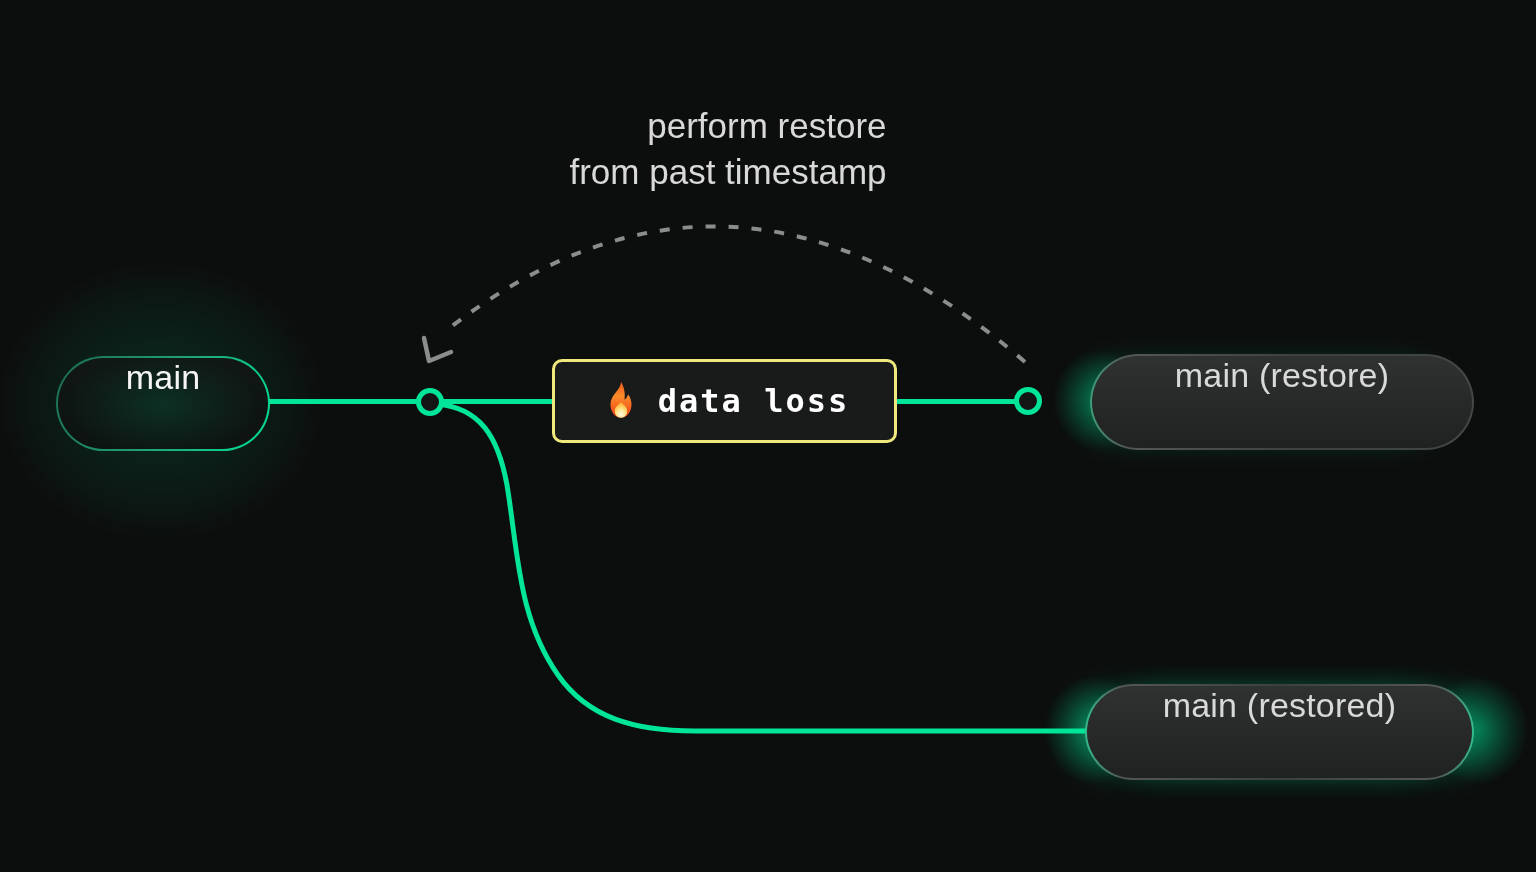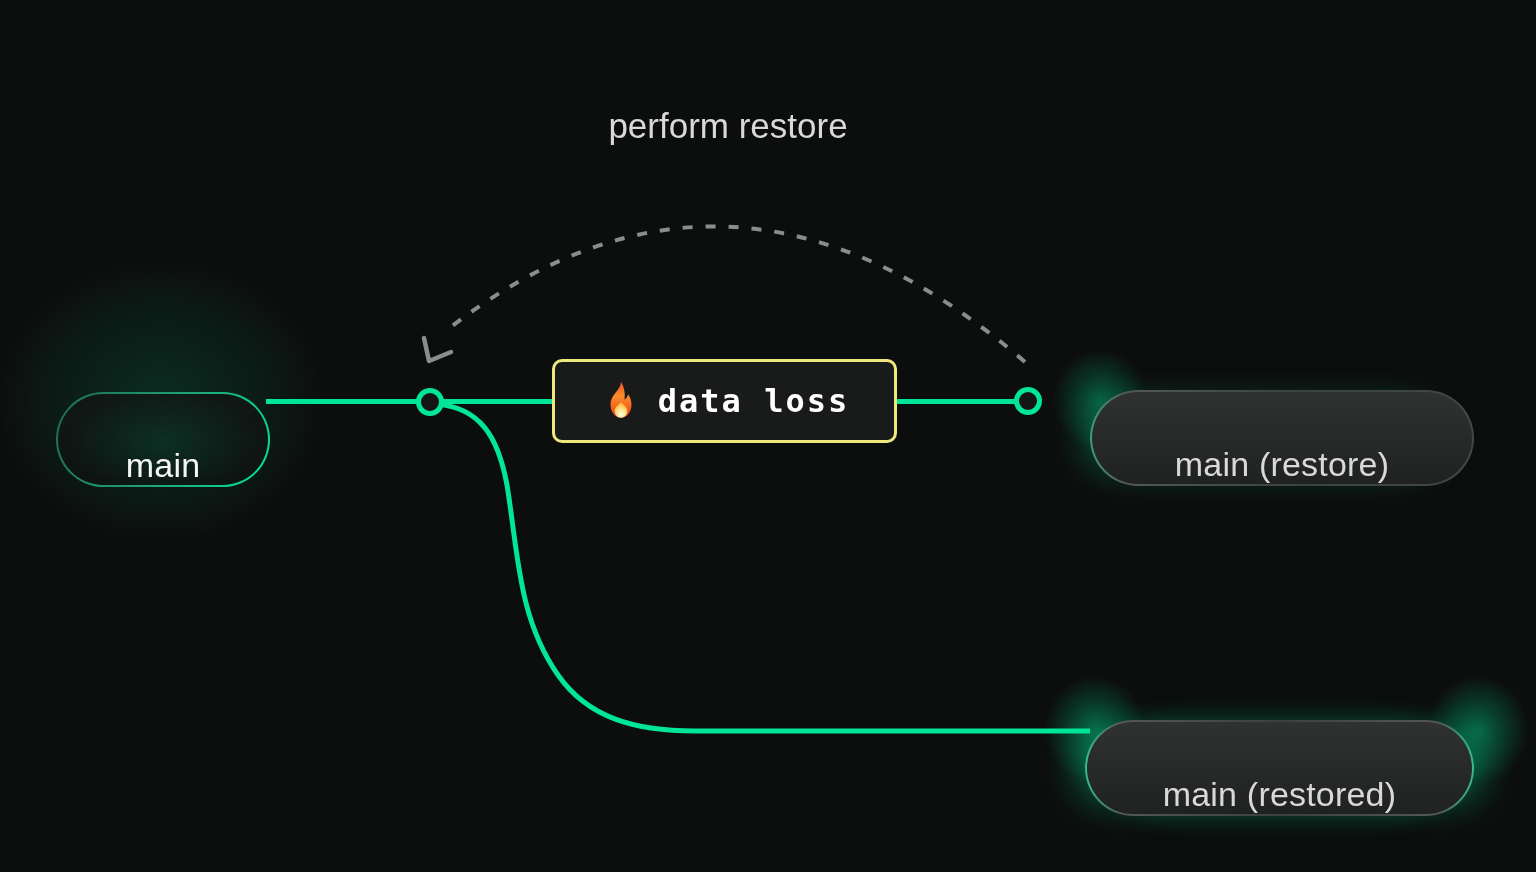--- a/index.html
+++ b/index.html
@@ -32,26 +32,25 @@
     background: radial-gradient(closest-side, rgba(0,229,153,0.40), rgba(0,229,153,0) 72%);
   }
   
   svg.wires {
     position: absolute; left: 0; top: 0; z-index: 1;
     pointer-events: none;
   }
   
   .pill {
     position: absolute; z-index: 2;
-    display: flex; align-items: flex-end; justify-content: center;
+    display: flex; align-items: flex-start; justify-content: center;
     border-radius: 60px;
     border: 2px solid transparent;
     font-size: 34px;
     letter-spacing: 0.2px;
-    margin-top: 36px;
   }
   .pill-main {
     left: 56px; top: 356px; width: 210px; height: 91px;
     color: #f4f5f4;
     background:
       radial-gradient(ellipse 130px 70px at 50% 52%, rgba(0,229,153,0.13), rgba(0,229,153,0) 75%) padding-box,
       linear-gradient(180deg, #101714, #0d1310) padding-box,
       linear-gradient(115deg, #1c6b4f 0%, #1fa778 55%, #00e599 100%) border-box;
   }
   .pill-gray {
@@ -157,15 +156,16 @@
         </radialGradient>
       </defs>
       <path d="M16 1.5 C15.5 6 12.8 8.3 10.8 11 C8.9 13.6 8 16 8 18.6 C8 24.4 11.6 28.8 16 28.8 C20.4 28.8 24 24.4 24 18.6 C24 15.8 22.9 13.1 21.4 10.9 C20.9 12.9 20 14.2 18.6 14.9 C19.5 10.5 18.3 5 16 1.5 Z" fill="url(#fg)"></path>
       <path d="M16 28.8 C13.2 28.8 11.2 26.4 11.2 23.7 C11.2 21 13.3 19.4 16 17 C18.7 19.4 20.8 21 20.8 23.7 C20.8 26.4 18.8 28.8 16 28.8 Z" fill="url(#fy)"></path>
     </svg>
     <span class="label">data loss</span>
   </div>
 
   <div class="annotation">
     <div>perform restore</div>
+    <div>from past timestamp</div>
   </div>
 
 </div>
 
 </body></html>

